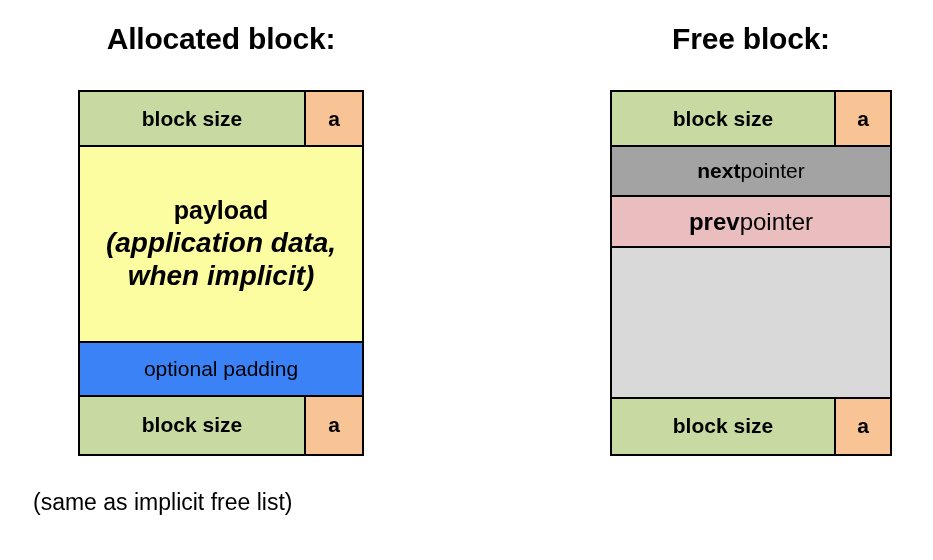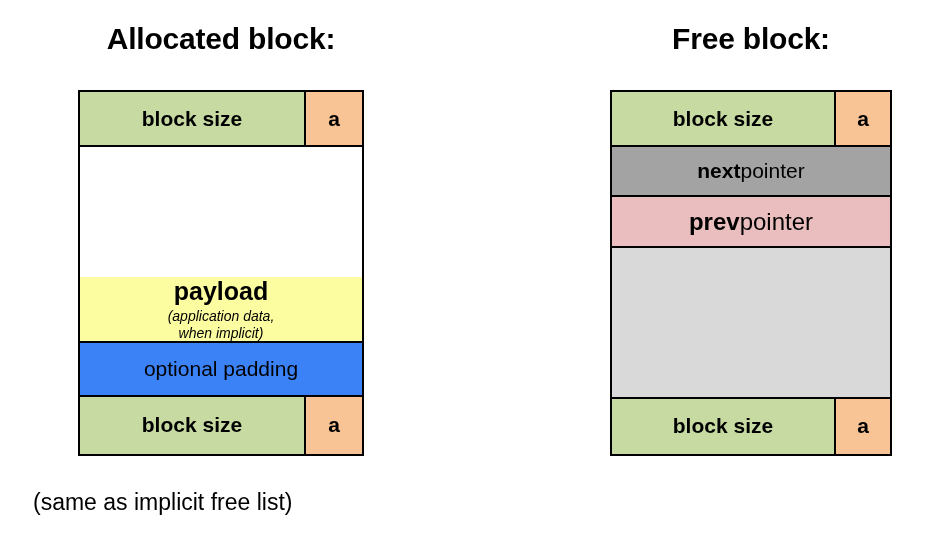--- a/index.html
+++ b/index.html
@@ -107,22 +107,22 @@
     flex-direction: column;
     line-height: 1.17;
     padding: 0 6px;
   }
   .payload-main {
     font-size: 25px;
     font-weight: bold;
     margin-bottom: 2px;
   }
   .payload-sub {
-    font-size: 14px;
-    font-weight: normal;
+    font-size: 28px;
+    font-weight: bold;
     font-style: italic;
   }
 
   
   .cell-padding {
     flex: 1 1 auto;
     background: #3b82f6;
     font-weight: normal;
     font-size: 21px;
   }
@@ -141,21 +141,21 @@
   .kw {
     font-weight: bold;
   }
   .cell-empty {
     flex: 1 1 auto;
     background: #D9D9D9;
   }
 
   
   #row-alloc-header { height: 56px; }
-  #row-alloc-payload { height: 198px; align-items: flex-end; }
+  #row-alloc-payload { height: 198px; }
   #row-alloc-padding { height: 54px; }
   #row-alloc-footer  { height: 58px; border-bottom: none; }
 
   
   #row-free-header { height: 56px; }
   #row-free-next   { height: 50px; }
   #row-free-prev   { height: 52px; }
   #row-free-empty  { height: 152px; }
   #row-free-footer { height: 56px; border-bottom: none; }
 

